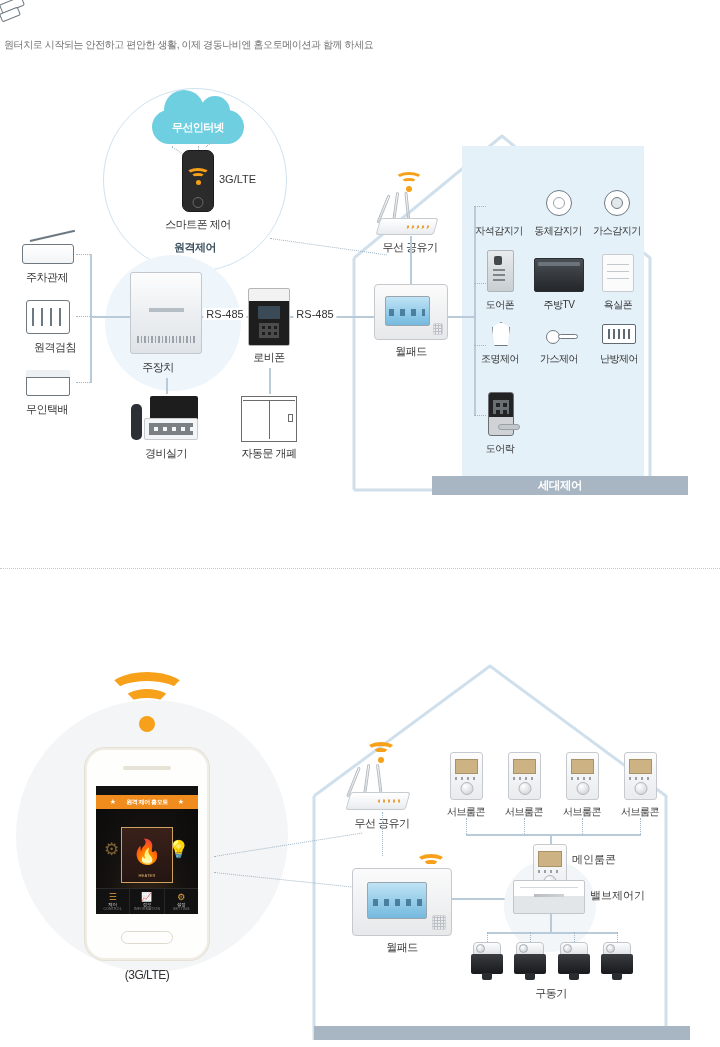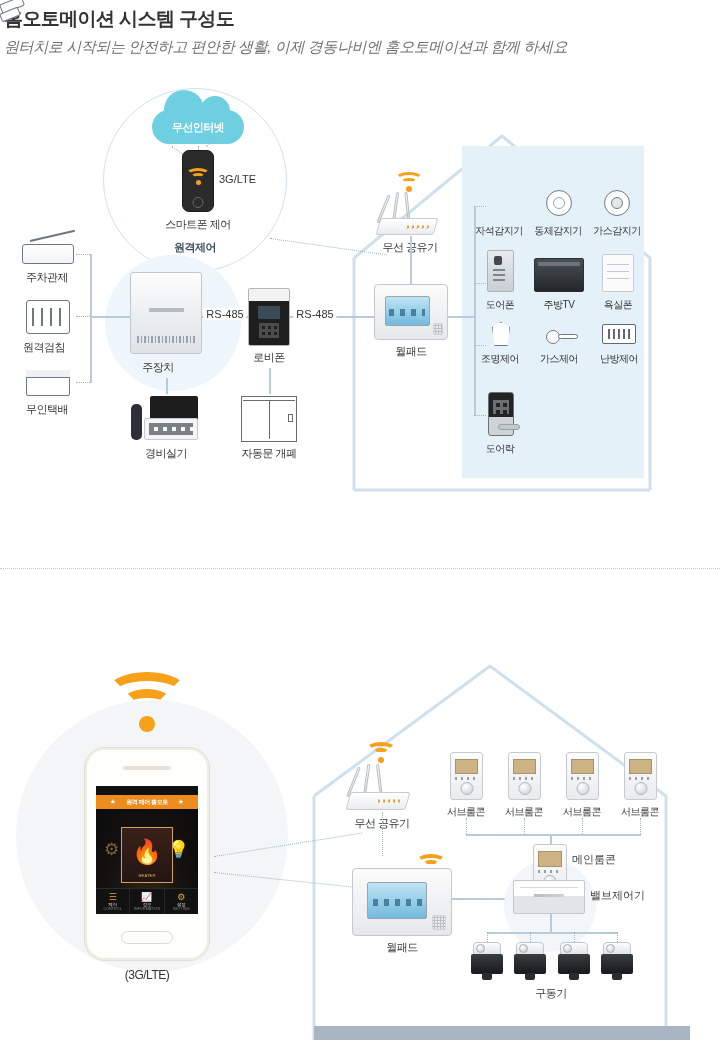--- a/index.html
+++ b/index.html
@@ -17,25 +17,24 @@
   .sec-title {
     position: absolute;
     font-size: 19px;
     font-weight: bold;
     letter-spacing: -0.6px;
     color: #333333;
     white-space: nowrap;
   }
   .sec-sub {
     position: absolute;
-    font-size: 15px;
+    font-size: 10px;
     color: #6f6f6f;
     letter-spacing: -0.4px;
     white-space: nowrap;
-    font-style: italic;
   }
   .divider {
     position: absolute;
     left: 0; width: 720px; height: 0;
     border-top: 1px dotted #c9c9c9;
   }
 
   
   .abs { position: absolute; }
   .lbl {
@@ -489,21 +488,20 @@
     position:absolute;
     background:#a8b6c4;
     height: 14px;
   }
 </style>
 </head>
 <body>
 
 <div class="page">
 
-  <div class="sec-title" style="left:4px; top:6px;">홈오토메이션 시스템 구성도</div>
   <div class="sec-sub" style="left:4px; top:38px;">원터치로 시작되는 안전하고 편안한 생활, 이제 경동나비엔 홈오토메이션과 함께 하세요</div>
 
   <svg class="house" style="left:318px; top:118px;" width="370" height="375" viewBox="0 0 370 375">
     <path d="M36,140 L36,372 M36,140 L184,18 L332,140 L332,372" stroke="#cfe0ec" stroke-width="3" fill="none" stroke-linejoin="round"></path>
     <path d="M36,372 L332,372" stroke="#cfe0ec" stroke-width="3"></path>
   </svg>
 
   <div class="abs" style="left:462px; top:146px; width:182px; height:332px; background:#e5f1f9;"></div>
   <div class="abs" style="left:462px; top:146px; width:0; height:0;
               border-left:0 solid transparent;"></div>
@@ -536,21 +534,21 @@
 
   <div class="parking" style="left:22px; top:244px; width:52px; height:20px; border-radius:3px;
               background:linear-gradient(180deg,#fff,#f2f4f6);"></div>
   <div class="abs" style="left:30px; top:240px; width:46px; height:0;
               border-top:2px solid #6e7880; transform:rotate(-13deg); transform-origin:left center;"></div>
   <div class="lbl" style="left:47px; top:270px;">주차관제</div>
 
   <div class="meter" style="left:26px; top:300px; width:44px; height:34px; border-radius:3px;"></div>
   <div class="abs" style="left:32px; top:308px; width:32px; height:18px;
               background:repeating-linear-gradient(90deg,#6e7880 0 2px,transparent 2px 9px);"></div>
-  <div class="lbl" style="left:44px; top:340px;font-family:Liberation Mono, monospace;">원격검침</div>
+  <div class="lbl" style="left:55px; top:340px;font-family:Liberation Mono, monospace;">원격검침</div>
 
   <div class="parcel" style="left:26px; top:370px; width:44px; height:26px; border-radius:2px;"></div>
   <div class="abs" style="left:26px; top:370px; width:44px; height:8px; background:#eef1f3;
               border-bottom:1.3px solid #6e7880;"></div>
   <div class="lbl" style="left:47px; top:402px;">무인택배</div>
 
   <div class="dot-h" style="left:76px; top:254px; width:14px;"></div>
   <div class="dot-h" style="left:76px; top:316px; width:14px;"></div>
   <div class="dot-h" style="left:76px; top:382px; width:14px;"></div>
   <div class="line-v" style="left:90px; top:254px; height:129px;"></div>
@@ -664,20 +662,21 @@
 
   <div class="dev vent" style="left:602px; top:324px; width:34px; height:20px; border-radius:2px;"></div>
   <div class="lbl sm" style="left:619px; top:352px;">난방제어</div>
 
   <div class="dev doorlock" style="left:488px; top:392px; width:26px; height:44px;">
       <div class="kp2"></div>
     </div>
   <div class="lockhandle" style="left:498px; top:424px; width:22px; height:6px;"></div>
   <div class="lbl sm" style="left:500px; top:442px;">도어락</div>
 
+  <div class="banner" style="left:432px; top:476px; width:256px;">세대제어</div>
 
   <div class="divider" style="top:568px;"></div>
 
 
   <svg class="house2" style="left:292px; top:648px;" width="400" height="396" viewBox="0 0 400 396">
     <path d="M22,148 L22,392 M22,148 L198,18 L374,148 L374,392" stroke="#cfe0ec" stroke-width="3" fill="none" stroke-linejoin="round"></path>
   </svg>
   <div class="floorbar" style="left:314px; top:1026px; width:376px;"></div>
 
   <div class="fillcircle" style="left:16px; top:700px; width:272px; height:272px; background:#f3f5f7;"></div>

